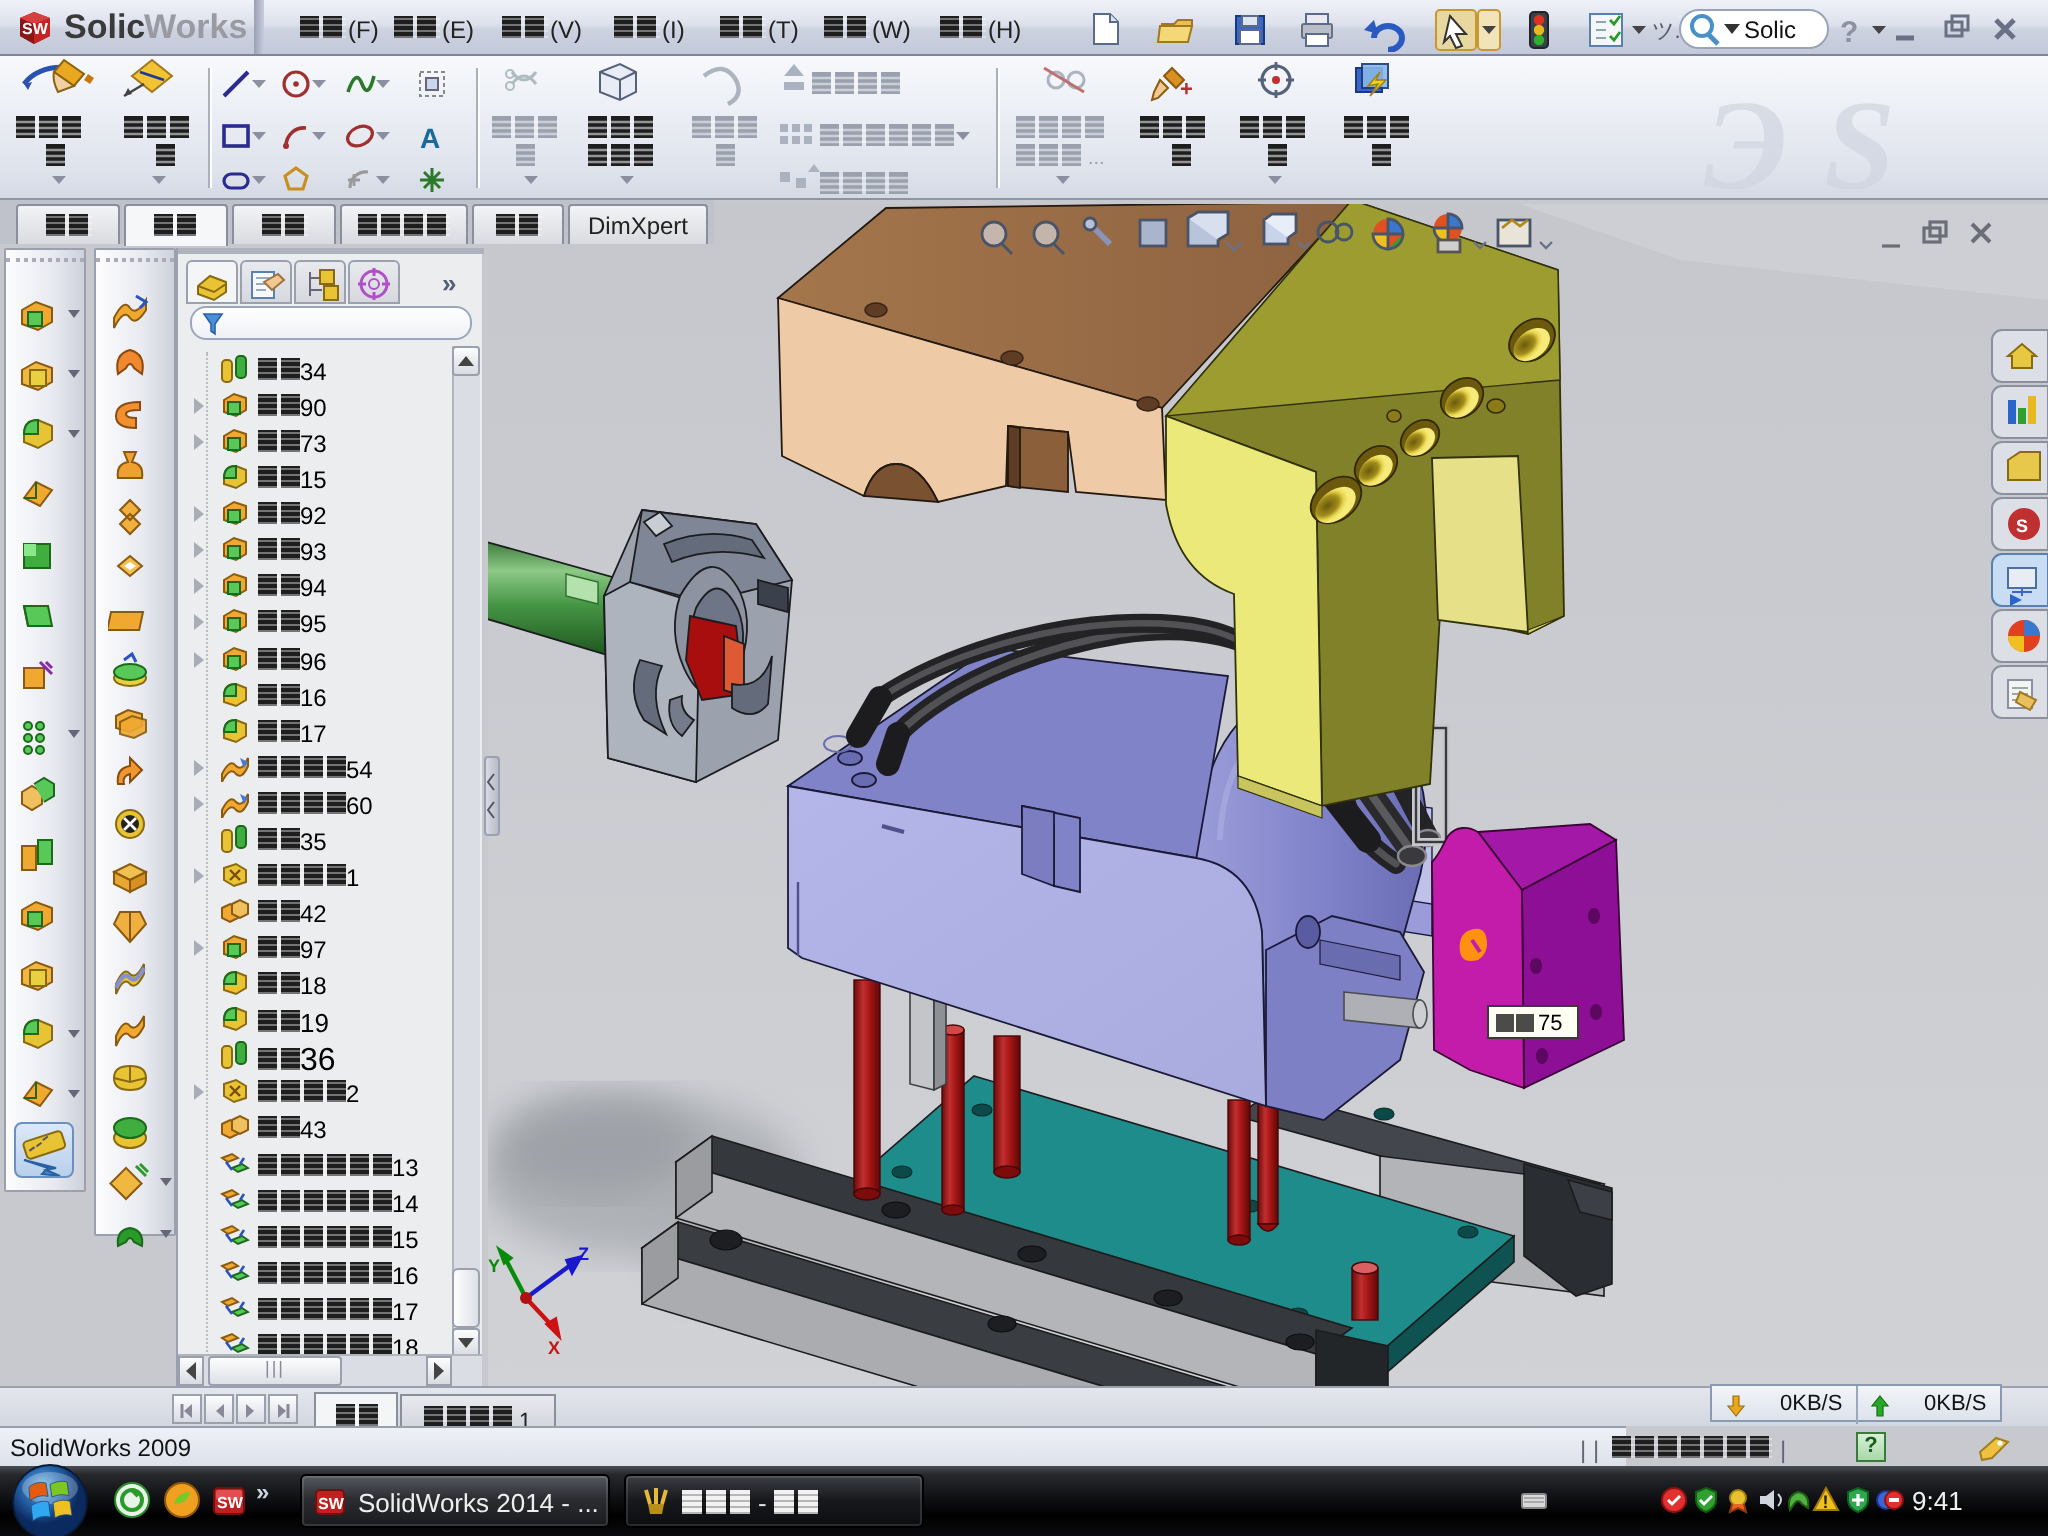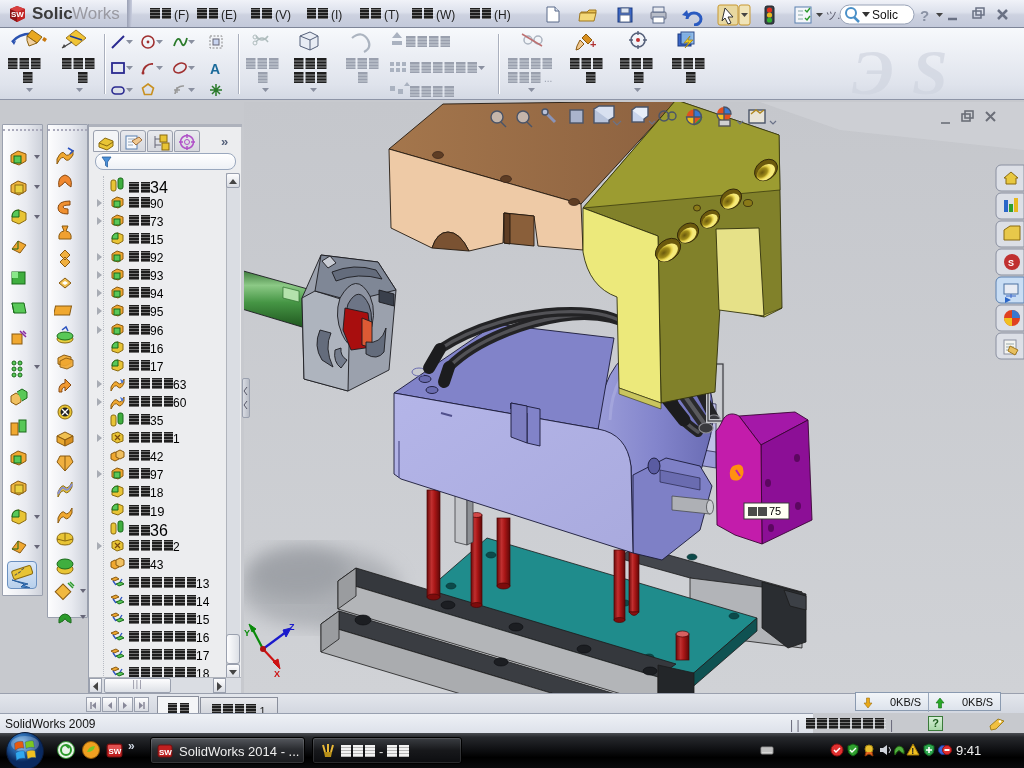--- a/index.html
+++ b/index.html
@@ -35,21 +35,21 @@
 
 <div class="abs" id="titlebar">
   <svg class="abs" style="left:7px;top:4px" width="21" height="20" viewBox="0 0 21 20">
     <polygon points="3,5 10,2 18,5 18,14 10,18 3,14" fill="#a81c1c"></polygon>
     <polygon points="3,5 10,8 10,18 3,14" fill="#8c1616"></polygon>
     <polygon points="10,8 18,5 18,14 10,18" fill="#c22424"></polygon>
     <polygon points="3,5 10,2 18,5 10,8" fill="#d84040"></polygon>
     <text x="4" y="13" font-size="8" fill="#fff" font-weight="bold">SW</text>
   </svg>
   <span class="abs" style="left:32px;top:4px;font-size:17px;font-weight:bold;color:#3a3a3a;letter-spacing:0px">Solic</span>
-  <span class="abs" style="left:72px;top:4px;font-size:17px;font-weight:normal;color:#9a9aa2">Works</span>
+  <span class="abs" style="left:72px;top:4px;font-size:17px;font-weight:bold;color:#9a9aa2">Works</span>
   <div class="abs" style="left:127px;top:0;width:5px;height:27px;background:linear-gradient(90deg,#9aa0b4,#c8cdde)"></div>
   <div id="menu">
     <span class="mi zh" style="left:150px;width:23px"></span>
         <span class="mi" style="left:174px;font-size:12px;color:#222">(F)</span>
     <span class="mi zh" style="left:197px;width:23px"></span>
         <span class="mi" style="left:221px;font-size:12px;color:#222">(E)</span>
     <span class="mi zh" style="left:251px;width:23px"></span>
         <span class="mi" style="left:275px;font-size:12px;color:#222">(V)</span>
     <span class="mi zh" style="left:307px;width:23px"></span>
         <span class="mi" style="left:331px;font-size:12px;color:#222">(I)</span>
@@ -328,20 +328,28 @@
         <path d="M672,33h32.5 M672,36h32.5 M672,39h32.5" stroke="rgba(244,246,250,.55)" stroke-width="1.2" fill="none"></path>
         <g>
           <rect x="686.0" y="44" width="9.5" height="11" fill="#1e1e1e"></rect>
         </g>
         <path d="M686,47h9.5 M686,50h9.5 M686,53h9.5" stroke="rgba(244,246,250,.55)" stroke-width="1.2" fill="none"></path>
         <text x="852" y="66" font-size="64" font-style="italic" font-weight="bold" fill="#d0d5e0" opacity=".7" font-family="Liberation Serif">Э</text>
         <text x="912" y="66" font-size="64" font-style="italic" font-weight="bold" fill="#d0d5e0" opacity=".7" font-family="Liberation Serif">S</text>
       </svg>
 </div>
 
+<div class="abs" id="tabs">
+  <div class="ctab" style="left:8px;width:52px"><span class="zh" style="width:23px;margin-top:4px"></span></div>
+  <div class="ctab active" style="left:62px;width:52px"><span class="zh" style="width:23px;margin-top:4px"></span></div>
+  <div class="ctab" style="left:116px;width:52px"><span class="zh" style="width:23px;margin-top:4px"></span></div>
+  <div class="ctab" style="left:170px;width:64px"><span class="zh" style="width:46px;margin-top:4px"></span></div>
+  <div class="ctab" style="left:236px;width:46px"><span class="zh" style="width:23px;margin-top:4px"></span></div>
+  <div class="ctab" style="left:284px;width:70px;font-size:12px;color:#222;padding-top:3px">DimXpert</div>
+</div>
 
 <svg class="abs" style="left:244px;top:102px" width="780" height="591" viewBox="244 102 780 591" id="vp">
 <defs>
 <linearGradient id="bgg" x1="0" y1="0" x2="0" y2="1">
           <stop offset="0" stop-color="#c5c7cc"></stop>
           <stop offset="1" stop-color="#d0d2d6"></stop>
         </linearGradient>
 <radialGradient id="gold" cx="35%" cy="35%">
           <stop offset="0" stop-color="#6b590d"></stop>
           <stop offset=".55" stop-color="#a08c1a"></stop>
@@ -845,21 +853,21 @@
       <div class="abs" style="left:132px;top:10px;font-size:13px;color:#55617a;font-weight:bold">»</div>
       <div class="abs" style="left:6px;top:29px;width:141px;height:17px;border:1px solid #9aa8be;border-radius:8px;background:linear-gradient(#fff,#eef1f6)"><svg width="14" height="14" style="margin:1px 0 0 4px">
           <path d="M2,2 h9 l-3.5,5 v5 l-2,-1.5 v-3.5 z" fill="#4a90d8" stroke="#2a60a0" stroke-width=".8"></path>
         </svg></div>
       <div class="abs" style="left:14px;top:52px;width:1px;height:504px;border-left:1px dotted #b8bcc4"></div>
       <div class="trow" style="top:52px">
         <div class="ticon"><svg width="15" height="15">
             <rect x="1" y="3" width="5" height="11" rx="2" fill="#e8c435" stroke="#8a6a10"></rect>
             <rect x="8" y="1" width="5" height="11" rx="2" fill="#3fae3f" stroke="#1a6a1a"></rect>
           </svg></div>
-        <div class="tlab"><span class="zh" style="width:21px"></span><span style="font-size:16px">34</span></div>
+        <div class="tlab"><span class="zh" style="width:21px"></span><span style="font-size:12px">34</span></div>
       </div>
       <div class="trow" style="top:70px">
         <div class="exp"></div>
         <div class="ticon"><svg width="15" height="15">
             <path d="M2,5 l5,-3 l6,2 l0,6 l-5,3 l-6,-2 z" fill="#f0a830" stroke="#8a5a10"></path>
             <rect x="4" y="6" width="6" height="6" fill="#58c858" stroke="#1a6a1a"></rect>
           </svg></div>
         <div class="tlab"><span class="zh" style="width:21px"></span><span style="font-size:12px">90</span></div>
       </div>
       <div class="trow" style="top:88px">
@@ -930,21 +938,21 @@
             <path d="M2,8 q0,-6 6,-6 l0,6 z" fill="#58c858" stroke="#1a6a1a"></path>
           </svg></div>
         <div class="tlab"><span class="zh" style="width:21px"></span><span style="font-size:12px">17</span></div>
       </div>
       <div class="trow" style="top:251px">
         <div class="exp"></div>
         <div class="ticon"><svg width="15" height="15">
             <path d="M1,11 q4,-8 7,-4 q3,3 6,-4 l0,4 q-3,7 -6,4 q-3,-4 -7,4 z" fill="#f0a830" stroke="#8a5a10"></path>
             <path d="M10,3 l4,2 l-2,3 z" fill="#4a78d8"></path>
           </svg></div>
-        <div class="tlab"><span class="zh" style="width:44px"></span><span style="font-size:12px">63</span></div>
+        <div class="tlab"><span class="zh" style="width:44px"></span><span style="font-size:12px">54</span></div>
       </div>
       <div class="trow" style="top:269px">
         <div class="exp"></div>
         <div class="ticon"><svg width="15" height="15">
             <path d="M1,11 q4,-8 7,-4 q3,3 6,-4 l0,4 q-3,7 -6,4 q-3,-4 -7,4 z" fill="#f0a830" stroke="#8a5a10"></path>
             <path d="M10,3 l4,2 l-2,3 z" fill="#4a78d8"></path>
           </svg></div>
         <div class="tlab"><span class="zh" style="width:44px"></span><span style="font-size:12px">60</span></div>
       </div>
       <div class="trow" style="top:287px">

